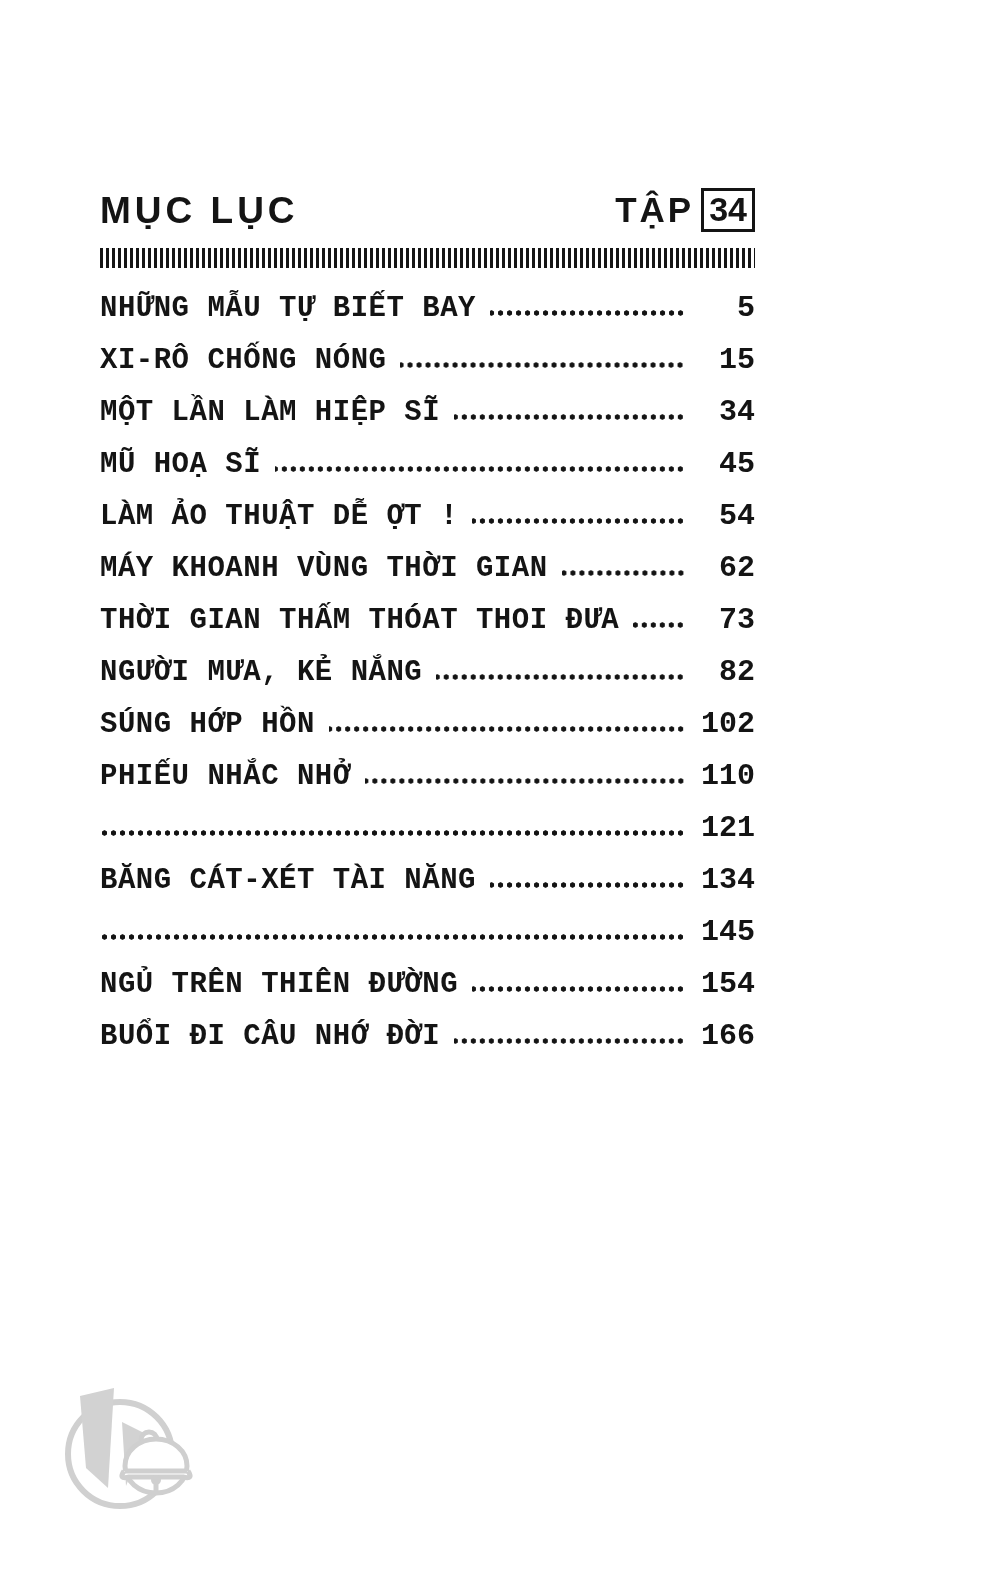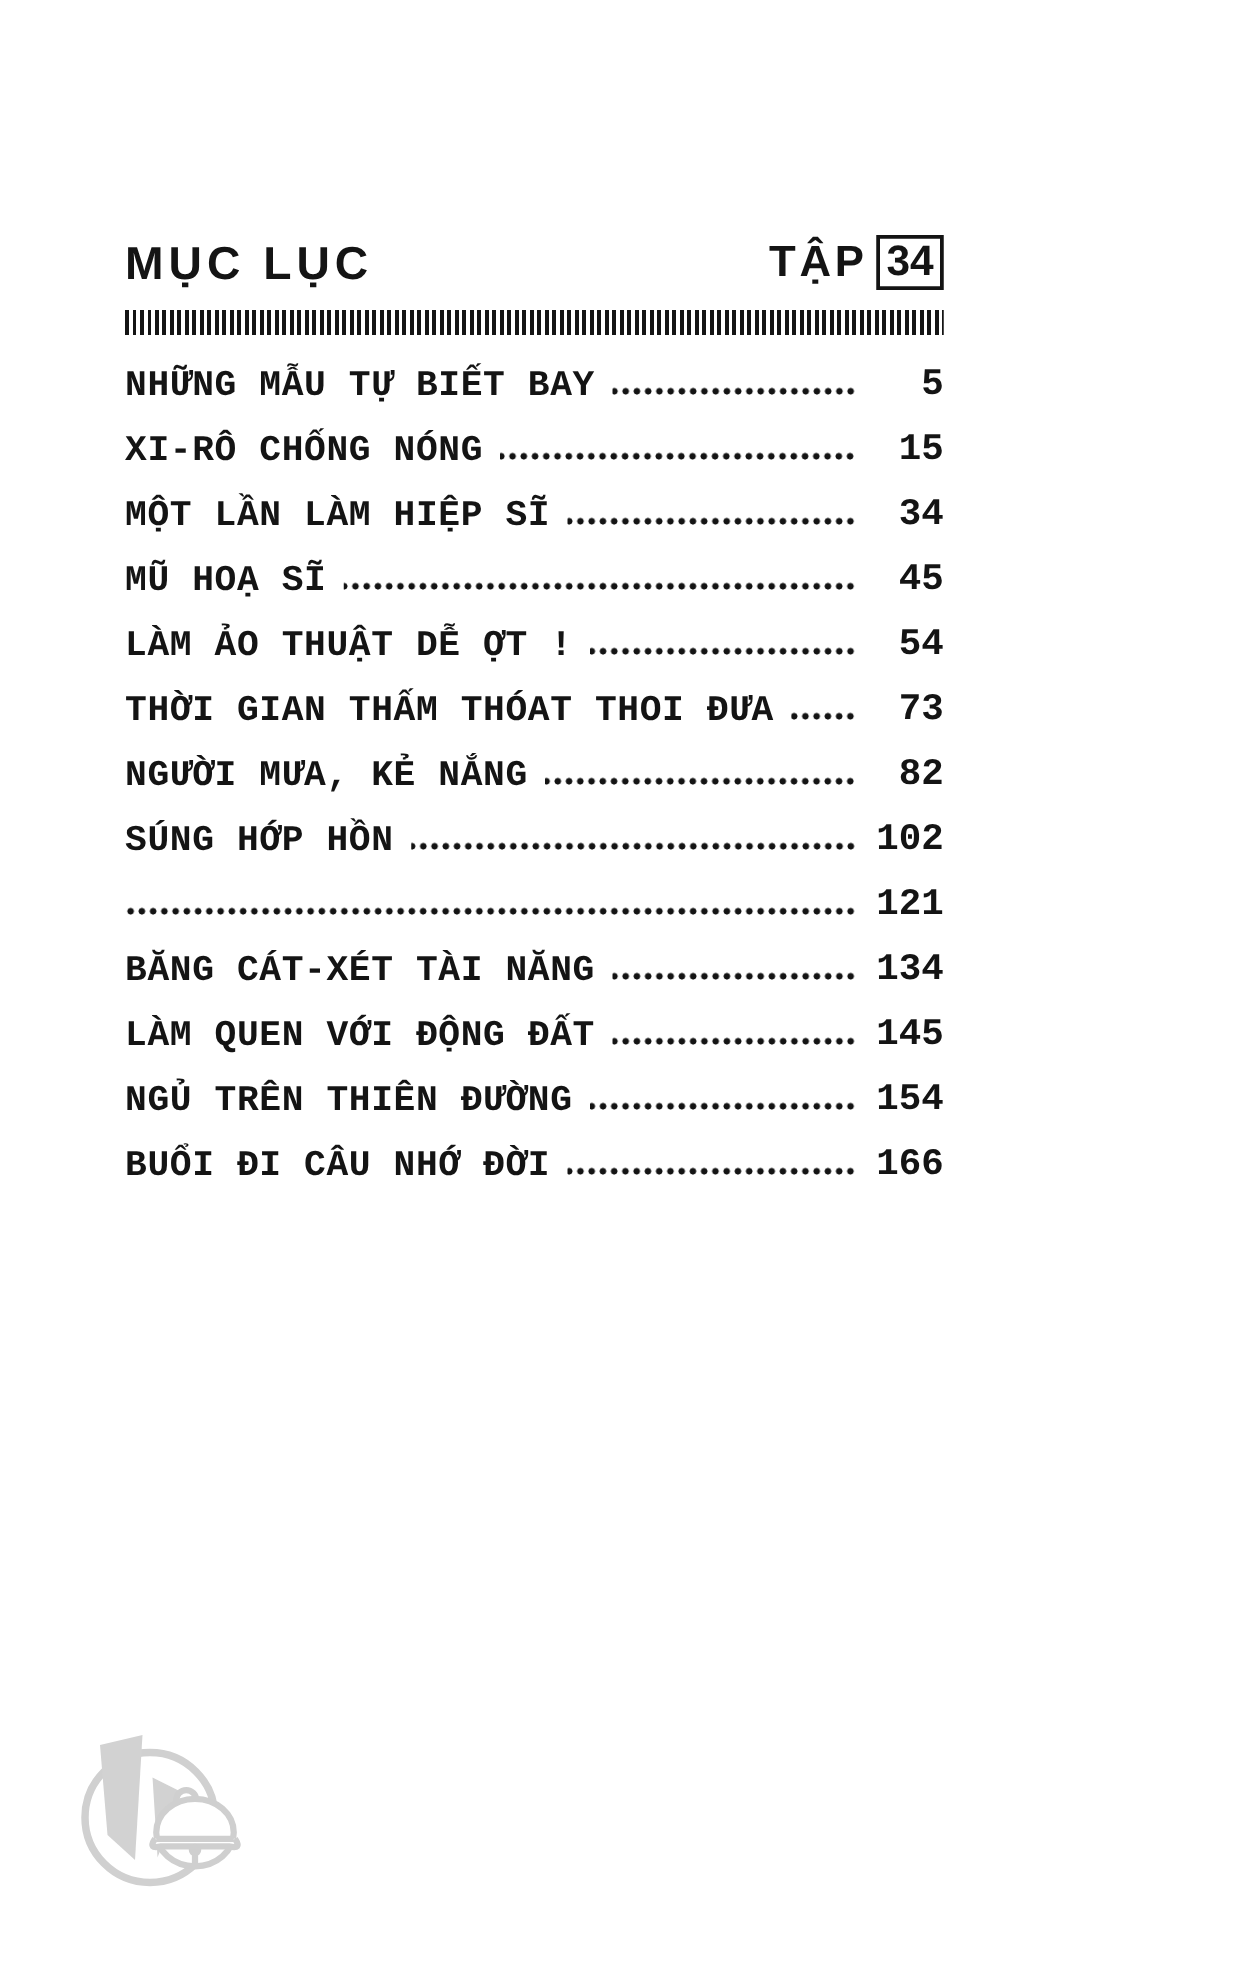--- a/index.html
+++ b/index.html
@@ -136,45 +136,54 @@
       <span class="t">MŨ HOẠ SĨ</span>
       <span class="leader"></span>
       <span class="p">45</span>
     </div>
     <div class="row">
       <span class="t">LÀM ẢO THUẬT DỄ ỢT !</span>
       <span class="leader"></span>
       <span class="p">54</span>
     </div>
     <div class="row">
+      <span class="t">MÁY KHOANH VÙNG THỜI GIAN</span>
+      <span class="leader"></span>
+      <span class="p">62</span>
+    </div>
+    <div class="row">
       <span class="t">THỜI GIAN THẤM THÓAT THOI ĐƯA</span>
       <span class="leader"></span>
       <span class="p">73</span>
     </div>
     <div class="row">
       <span class="t">NGƯỜI MƯA, KẺ NẮNG</span>
       <span class="leader"></span>
       <span class="p">82</span>
     </div>
     <div class="row">
       <span class="t">SÚNG HỚP HỒN</span>
       <span class="leader"></span>
       <span class="p">102</span>
     </div>
     <div class="row">
+      <span class="t">PHIẾU NHẮC NHỞ</span>
+      <span class="leader"></span>
+      <span class="p">110</span>
+    </div>
+    <div class="row">
       <span class="leader"></span>
       <span class="p">121</span>
     </div>
     <div class="row">
       <span class="t">BĂNG CÁT-XÉT TÀI NĂNG</span>
       <span class="leader"></span>
       <span class="p">134</span>
     </div>
     <div class="row">
-      <span class="t">LÀM QUEN VỚI ĐỘNG ĐẤT</span>
       <span class="leader"></span>
       <span class="p">145</span>
     </div>
     <div class="row">
       <span class="t">NGỦ TRÊN THIÊN ĐƯỜNG</span>
       <span class="leader"></span>
       <span class="p">154</span>
     </div>
     <div class="row">
       <span class="t">BUỔI ĐI CÂU NHỚ ĐỜI</span>

